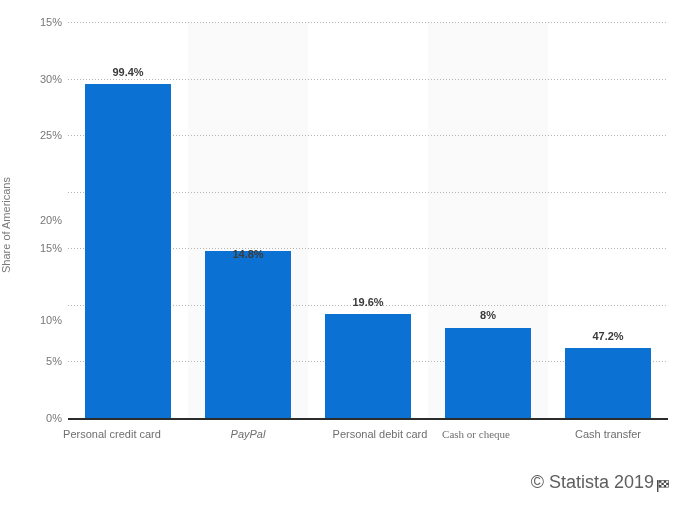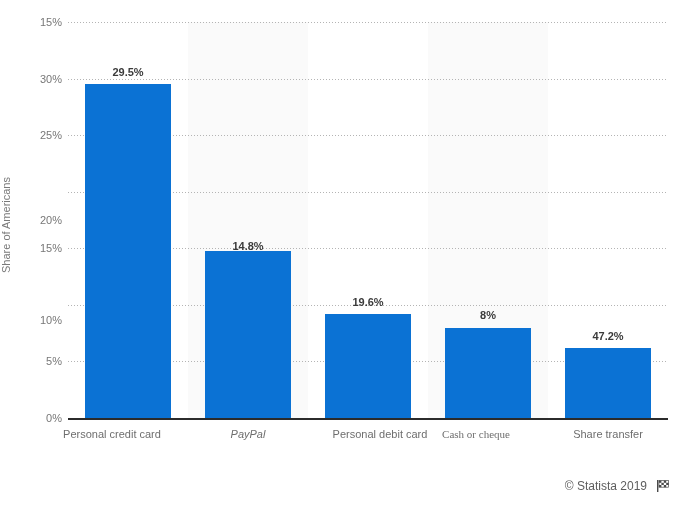--- a/index.html
+++ b/index.html
@@ -125,22 +125,22 @@
     white-space: nowrap;
   }
 
   
   .footer {
     position: absolute;
     right: 10px;
     bottom: 12px;
     display: flex;
     align-items: center;
-    gap: 10px;
-    font-size: 12px;
+    gap: 3px;
+    font-size: 18px;
     color: #5e5e5e;
     white-space: nowrap;
   }
   .flag-icon {
     display: inline-block;
     width: 13px;
     height: 12px;
     line-height: 1;
   }
 </style>
@@ -158,23 +158,23 @@
         <div class="gridline" style="top: 339.429px;"></div>
         <div class="gridline" style="top: 282.857px;"></div>
         <div class="gridline" style="top: 226.286px;"></div>
         <div class="gridline" style="top: 169.714px;"></div>
         <div class="gridline" style="top: 113.143px;"></div>
         <div class="gridline" style="top: 56.5714px;"></div>
         <div class="gridline" style="top: 0px;"></div>
       </div>
     <div id="bars">
         <div class="bar" style="left: 16.8px; width: 86.4px; height: 333.771px; background: rgb(11, 114, 212);"></div>
-        <div class="bar-value" style="left: 0px; width: 120px; top: 56.2286px;">29.5%</div>
+        <div class="bar-value" style="left: 0px; width: 120px; top: 56.2286px;">99.4%</div>
         <div class="bar" style="left: 136.8px; width: 86.4px; height: 167.451px; background: rgb(11, 114, 212);"></div>
-        <div class="bar-value" style="left: 120px; width: 120px; top: 230px;">14.8%</div>
+        <div class="bar-value" style="left: 120px; width: 120px; top: 238px;">14.8%</div>
         <div class="bar" style="left: 256.8px; width: 86.4px; height: 104.091px; background: rgb(11, 114, 212);"></div>
         <div class="bar-value" style="left: 240px; width: 120px; top: 285.909px;">19.6%</div>
         <div class="bar" style="left: 376.8px; width: 86.4px; height: 90.5143px; background: rgb(11, 114, 212);"></div>
         <div class="bar-value" style="left: 360px; width: 120px; top: 299.486px;">8%</div>
         <div class="bar" style="left: 496.8px; width: 86.4px; height: 70.1486px; background: rgb(11, 114, 212);"></div>
         <div class="bar-value" style="left: 480px; width: 120px; top: 319.851px;">47.2%</div>
       </div>
   </div>
 
   <div class="axis-line"></div>
@@ -190,21 +190,21 @@
       <div class="y-tick" style="top: 22px;">15%</div>
     </div>
 
   <div class="y-axis-title">Share of Americans</div>
 
   <div id="x-labels">
       <div class="x-label" style="left: 52px; width: 120px;">Personal credit card</div>
       <div class="x-label" style="left: 188px; width: 120px; font-style: italic;">PayPal</div>
       <div class="x-label" style="left: 320px; width: 120px;">Personal debit card</div>
       <div class="x-label" style="left: 416px; width: 120px; font-family: Liberation Serif, serif;">Cash or cheque</div>
-      <div class="x-label" style="left: 548px; width: 120px;">Share transfer</div>
+      <div class="x-label" style="left: 548px; width: 120px;">Cash transfer</div>
     </div>
 
   <div class="footer">
     <span>© Statista 2019</span>
     <span class="flag-icon">
       <svg width="13" height="12" viewBox="0 0 13 12" xmlns="http://www.w3.org/2000/svg">
         <rect x="0" y="0" width="1.4" height="12" fill="#4a4a4a"></rect>
         <g fill="#4a4a4a">
           <rect x="2" y="0.6" width="2.4" height="2.2"></rect>
           <rect x="6.8" y="0.6" width="2.4" height="2.2"></rect>

